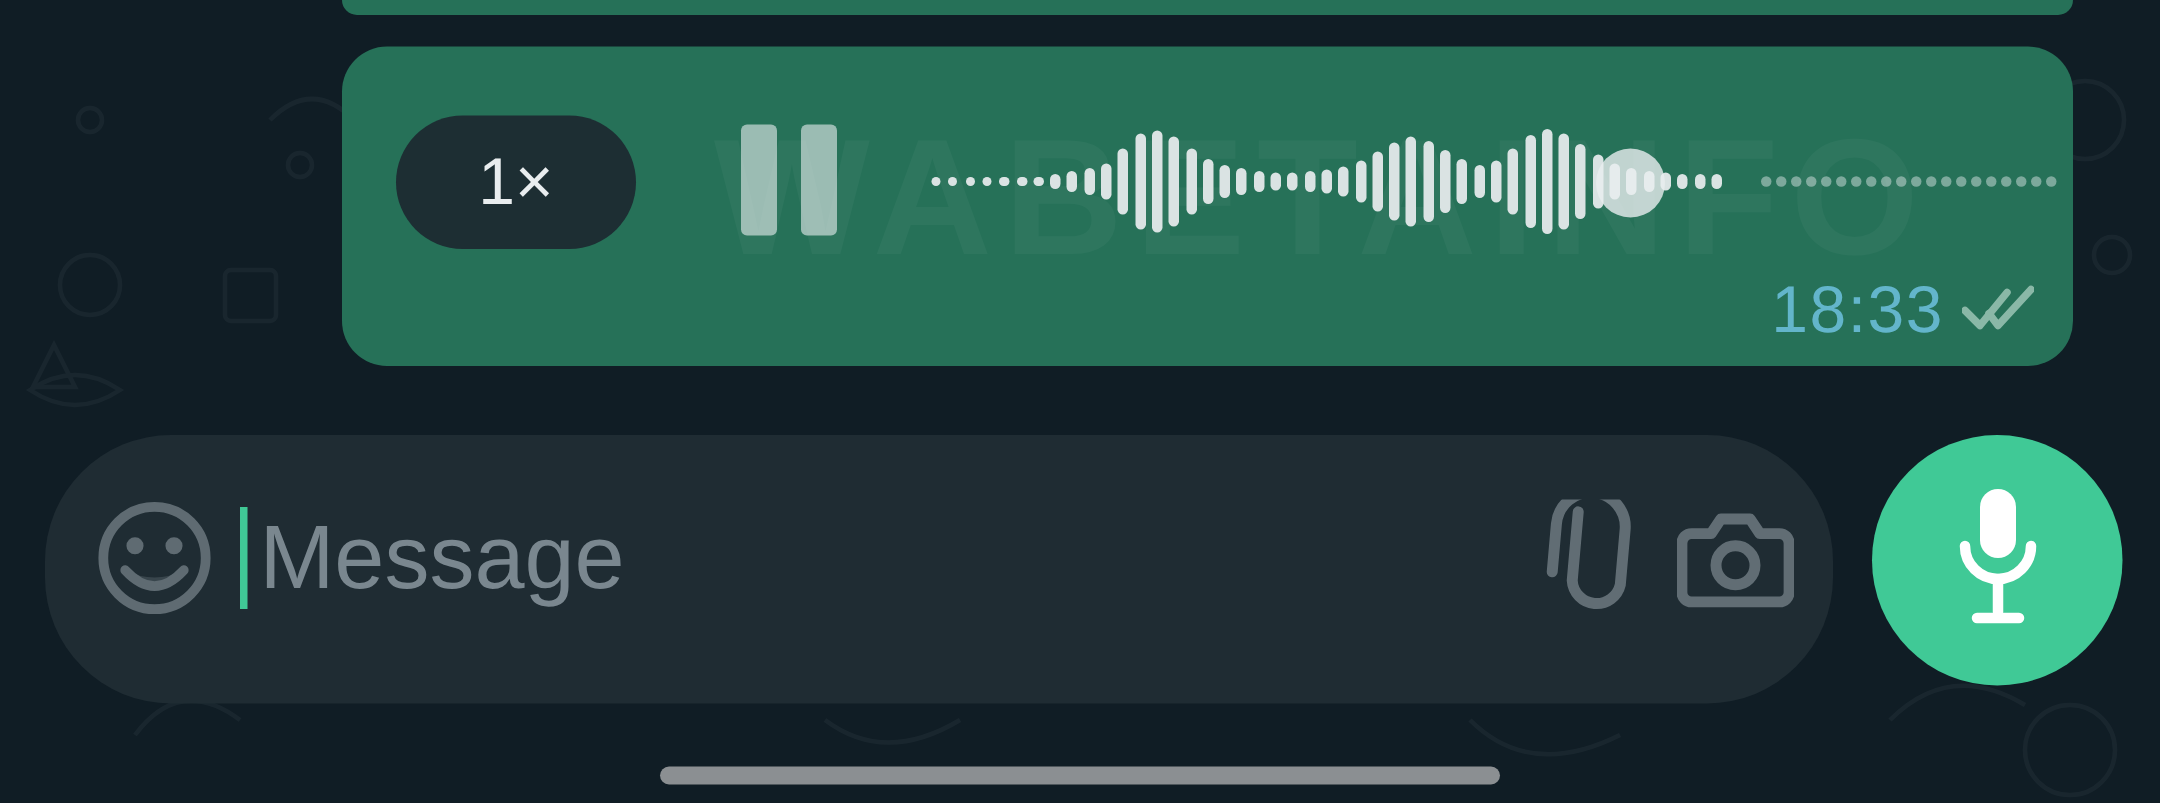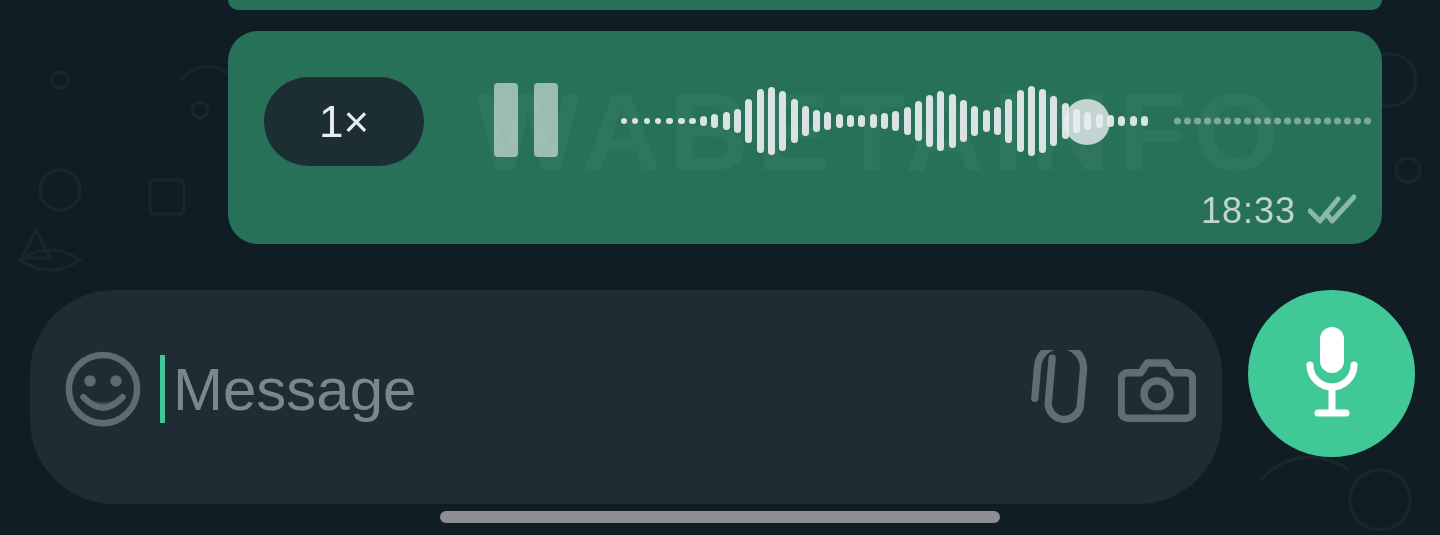--- a/index.html
+++ b/index.html
@@ -118,23 +118,23 @@
     }
     .meta-right {
       position: absolute;
       right: 26px;
       bottom: 12px;
       display: flex;
       align-items: center;
       gap: 12px;
     }
     .timestamp {
-      color: #ffffff;
+      color: #7dd3fc;
       opacity: 0.7;
-      font-size: 36px;
+      font-size: 44px;
       letter-spacing: 1px;
     }
     .ticks-icon { width: 48px; height: 32px; opacity: 0.6; }
 
     
     .watermark {
       position: absolute;
       left: 248px;
       top: 37px;
       font-size: 110px;
@@ -145,21 +145,21 @@
       white-space: nowrap;
       pointer-events: none;
     }
 
     
     .composer {
       position: absolute;
       left: 30px;
       top: 290px;
       width: 1192px;
-      height: 214px;
+      height: 179px;
       background: #1f2c33;
       border-radius: 84px;
       display: flex;
       align-items: center;
       padding: 0 26px 16px 34px;
       gap: 18px;
     }
     .emoji-btn { width: 78px; height: 78px; opacity: 0.6; cursor: pointer; flex-shrink: 0; }
     .msg-input-wrap {
       flex: 1 1 auto;

